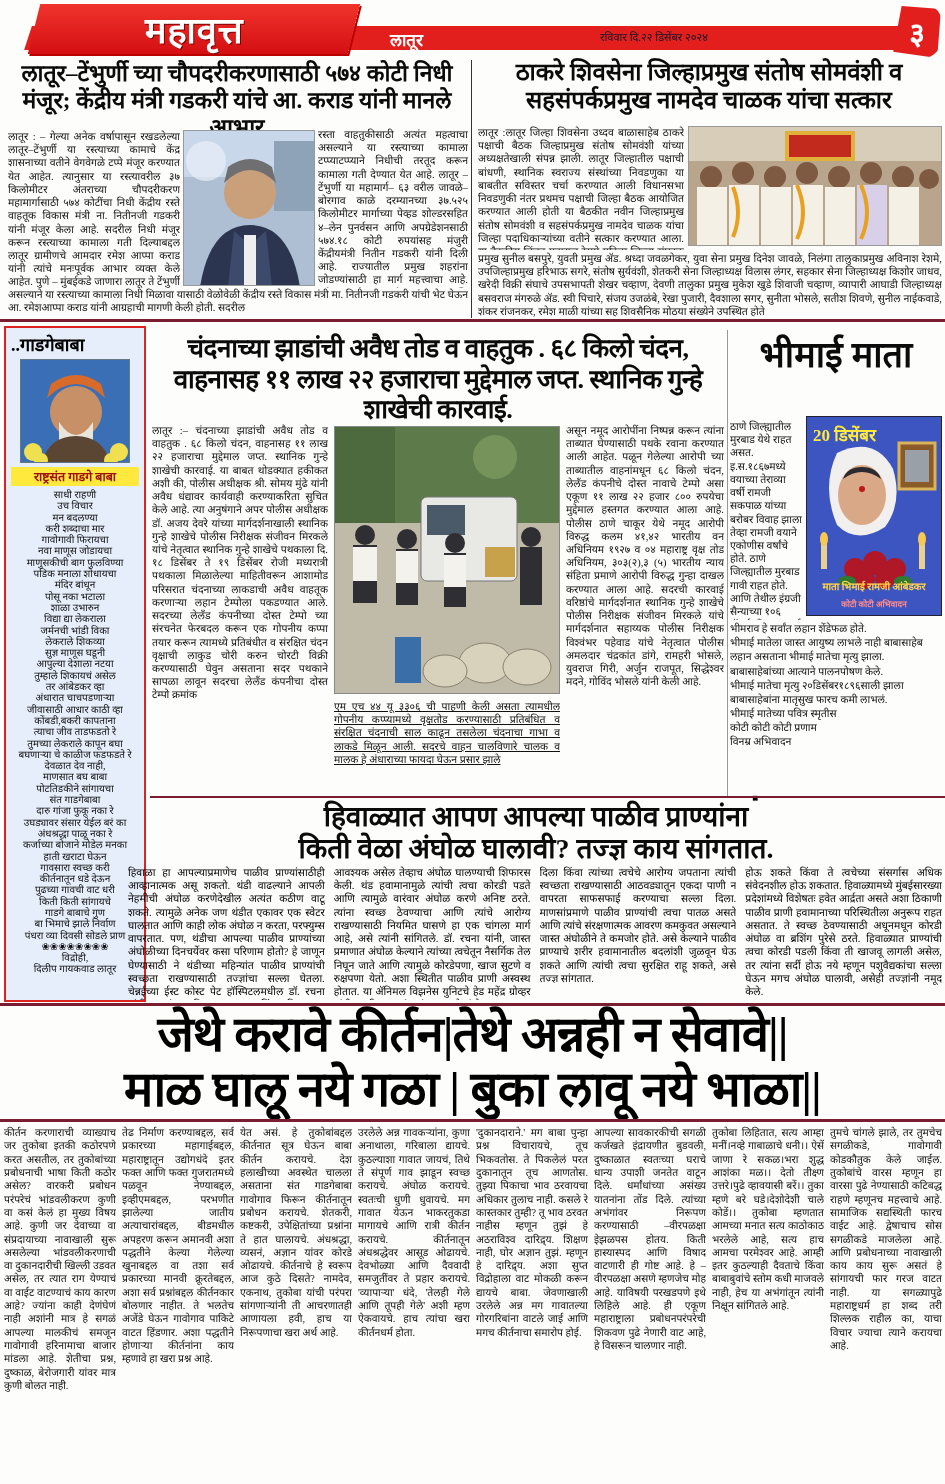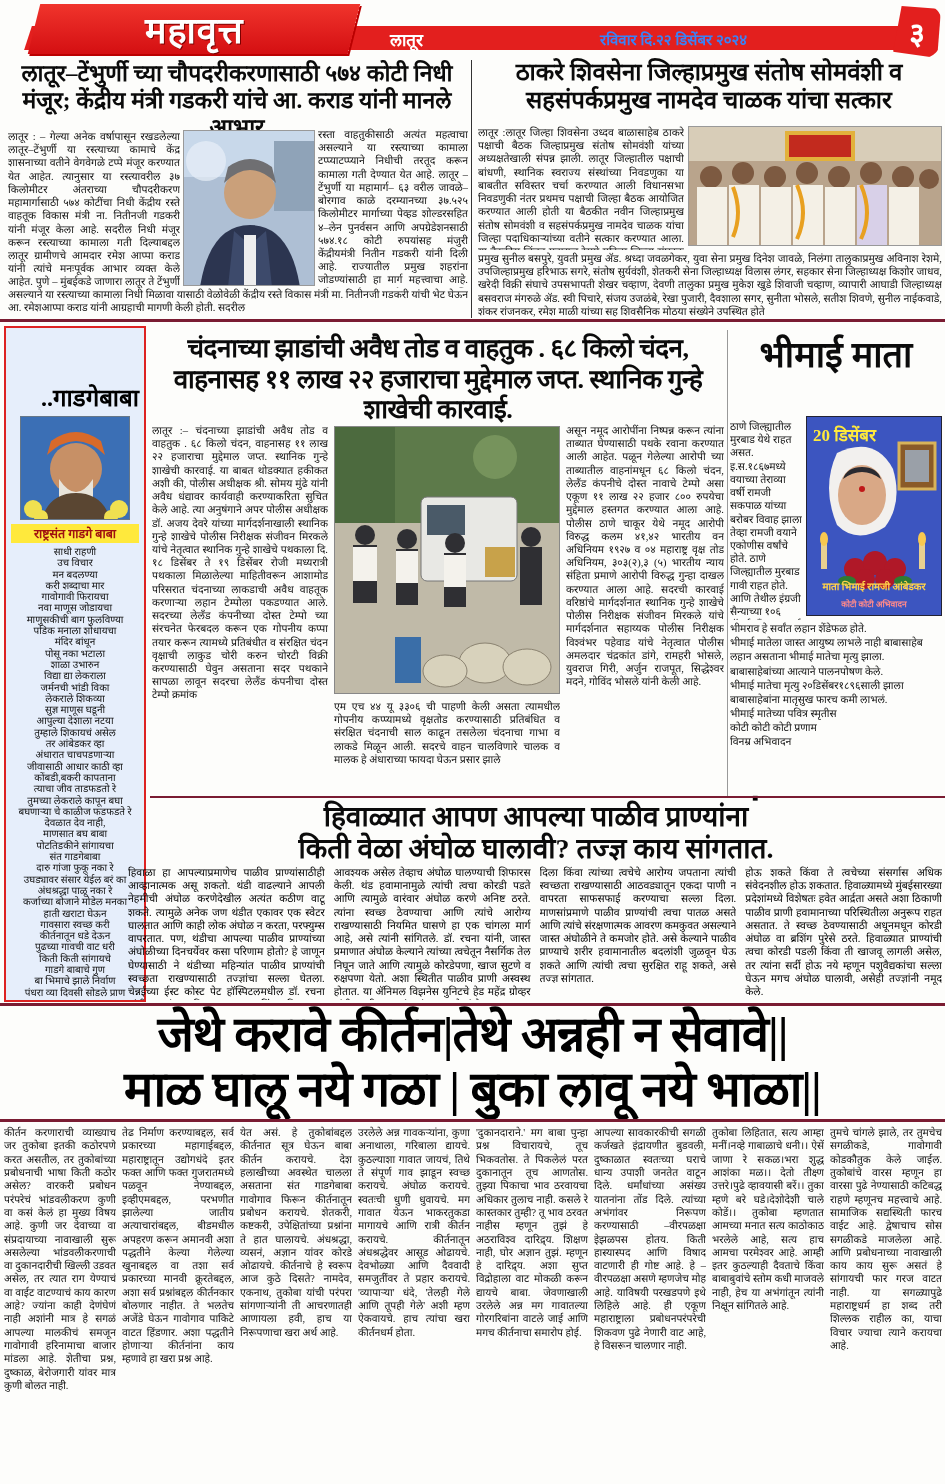--- a/index.html
+++ b/index.html
@@ -8,21 +8,21 @@
 
   
   .mast-strip { position:absolute; left:28px; top:26px; width:892px; height:24px;
     background:#e31f1e; transform:skewX(-18deg); }
   .mast-title-block { position:absolute; left:34px; top:4px; width:320px; height:50px;
     background:linear-gradient(180deg,#f0342c,#d40f12); transform:skewX(-14deg);
     display:flex; align-items:center; justify-content:center; box-shadow:2px 2px 0 #b00; }
   .mast-title { transform:skewX(14deg); color:#fff; font-size:36px; font-weight:bold;
     text-shadow:1px 1px 0 #7a0000; letter-spacing:1px; }
   .mast-city { position:absolute; left:390px; top:28px; color:#fff; font-size:17px; font-weight:bold; }
-  .mast-date { position:absolute; left:600px; top:29px; color:#3b82f6; font-size:15px; font-weight:bold; }
+  .mast-date { position:absolute; left:600px; top:29px; color:#0f172a; font-size:11px; font-weight:normal; }
   .mast-page { position:absolute; right:4px; top:6px; width:48px; height:52px; background:#e31f1e;
     border-radius:6px 14px 18px 8px; color:#fff; font-size:30px; font-weight:bold;
     display:flex; align-items:center; justify-content:center; clip-path:polygon(18% 0,100% 6%,92% 100%,0 88%); }
 
   
   .rule { position:absolute; background:#7a1c32; }
   .vrule { position:absolute; background:#333; width:1px; }
   .headline { font-weight:bold; color:#0b0b0b; text-align:center; line-height:1.18; }
   .bodytext { font-size:10.5px; line-height:1.26; text-align:justify; color:#111; overflow:hidden; }
 
@@ -35,31 +35,31 @@
 
   
   .satkar-headline { position:absolute; left:476px; top:58px; width:466px; font-size:24px; }
   .satkar-body { position:absolute; left:478px; top:126px; width:206px; height:124px; }
   .satkar-photo { position:absolute; left:688px; top:126px; width:254px; height:120px; border:1px solid #999; overflow:hidden; }
   .satkar-body2 { position:absolute; left:478px; top:252px; width:464px; height:66px; }
 
   
   .gadge-box { position:absolute; left:4px; top:326px; width:142px; height:676px;
     background:#e6eefb; border:2px solid #d22; padding:4px 5px; overflow:hidden; }
-  .gadge-title { font-size:24px; font-weight:bold; text-align:right; margin-bottom:3px;margin-top:48px; }
+  .gadge-title { font-size:18px; font-weight:bold; text-align:left; margin-bottom:3px; }
   .gadge-photo { width:110px; height:104px; margin:0 auto; background:linear-gradient(180deg,#5a8fd6,#2c5aa8); position:relative; overflow:hidden; border:1px solid #678; }
   .gadge-caption { margin:4px auto 3px; background:#ffe93c; color:#a01010; font-weight:bold;
     font-size:12.5px; text-align:center; padding:1px 2px; }
   .gadge-poem { font-size:10px; line-height:1.13; text-align:center; white-space:pre-line; color:#111; }
 
   
   .chandan-headline { position:absolute; left:152px; top:334px; width:572px; font-size:26px; letter-spacing:-0.5px;font-family:Liberation Serif, serif; }
   .chandan-col1 { position:absolute; left:152px; top:424px; width:176px; height:374px; }
   .chandan-photo { position:absolute; left:334px; top:426px; width:226px; height:268px; border:1px solid #888; overflow:hidden; }
-  .chandan-below { position:absolute; left:334px; top:700px; width:226px; height:98px; }
+  .chandan-below { position:absolute; left:334px; top:700px; width:226px; height:98px;text-decoration:underline; }
   .chandan-col3 { position:absolute; left:566px; top:424px; width:158px; height:374px; }
 
   
   .bhimai-title { position:absolute; left:730px; top:334px; width:212px; font-size:36px; }
   .bhimai-intro { position:absolute; left:730px; top:380px; width:212px; height:36px; font-size:11px; }
   .bhimai-side { position:absolute; left:730px; top:420px; width:72px; height:200px; font-size:10.5px; text-align:left; }
   .bhimai-img { position:absolute; left:806px; top:416px; width:136px; height:200px;
     background:linear-gradient(180deg,#4a66d6,#2b3f9e); border:1px solid #223; overflow:hidden; }
   .bhimai-lines { position:absolute; left:730px; top:622px; width:212px; height:168px;
     font-size:10.5px; line-height:1.35; white-space:pre-line; color:#111; overflow:hidden; }

